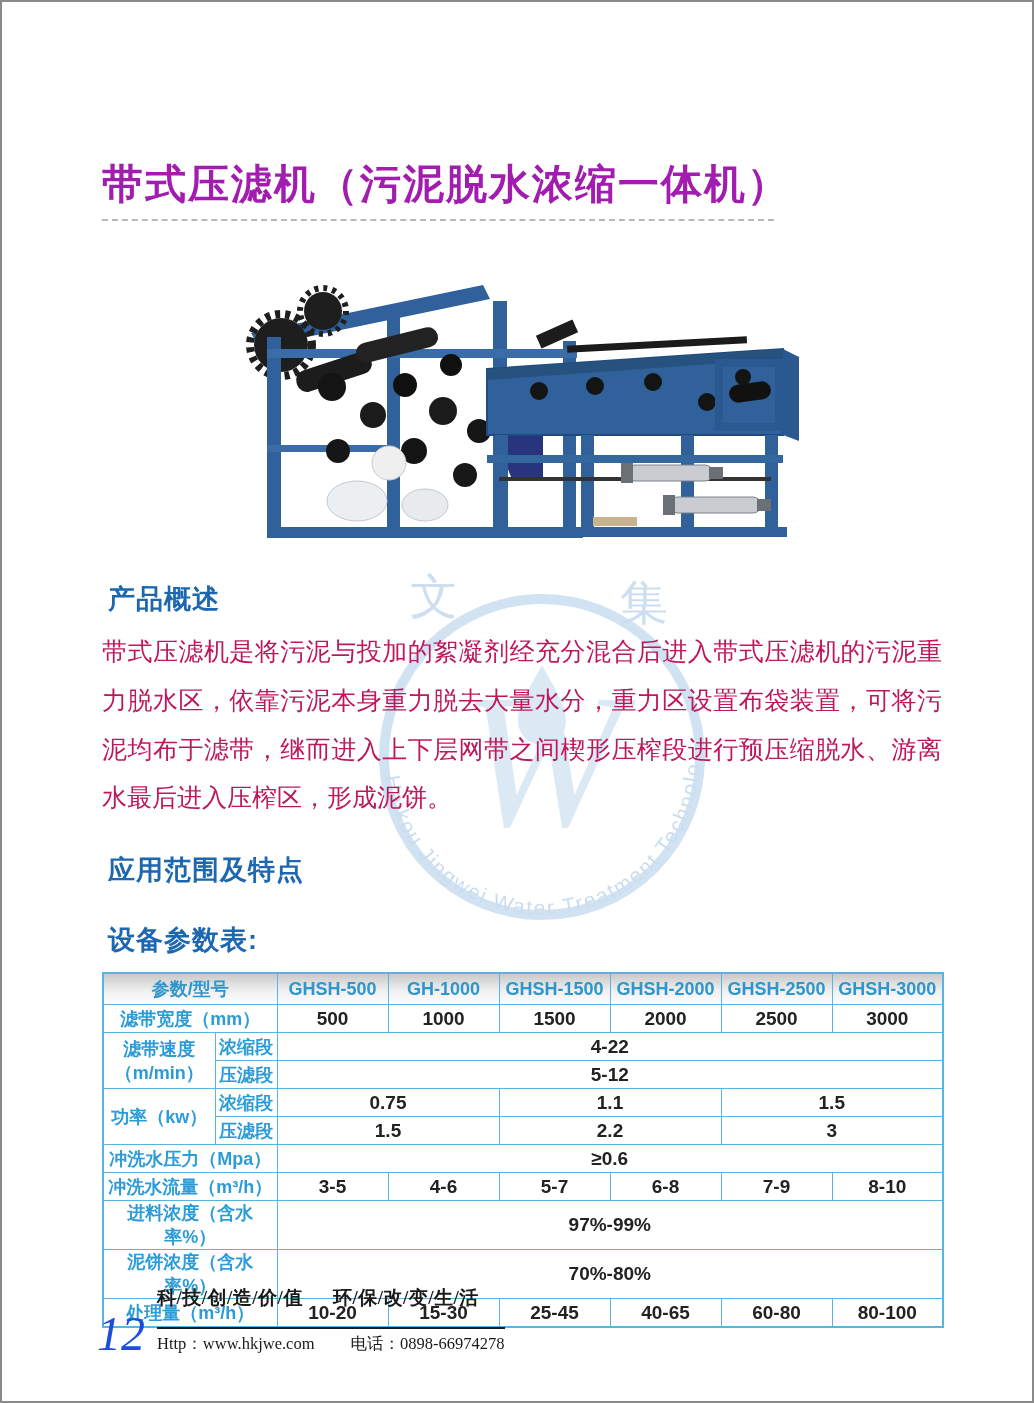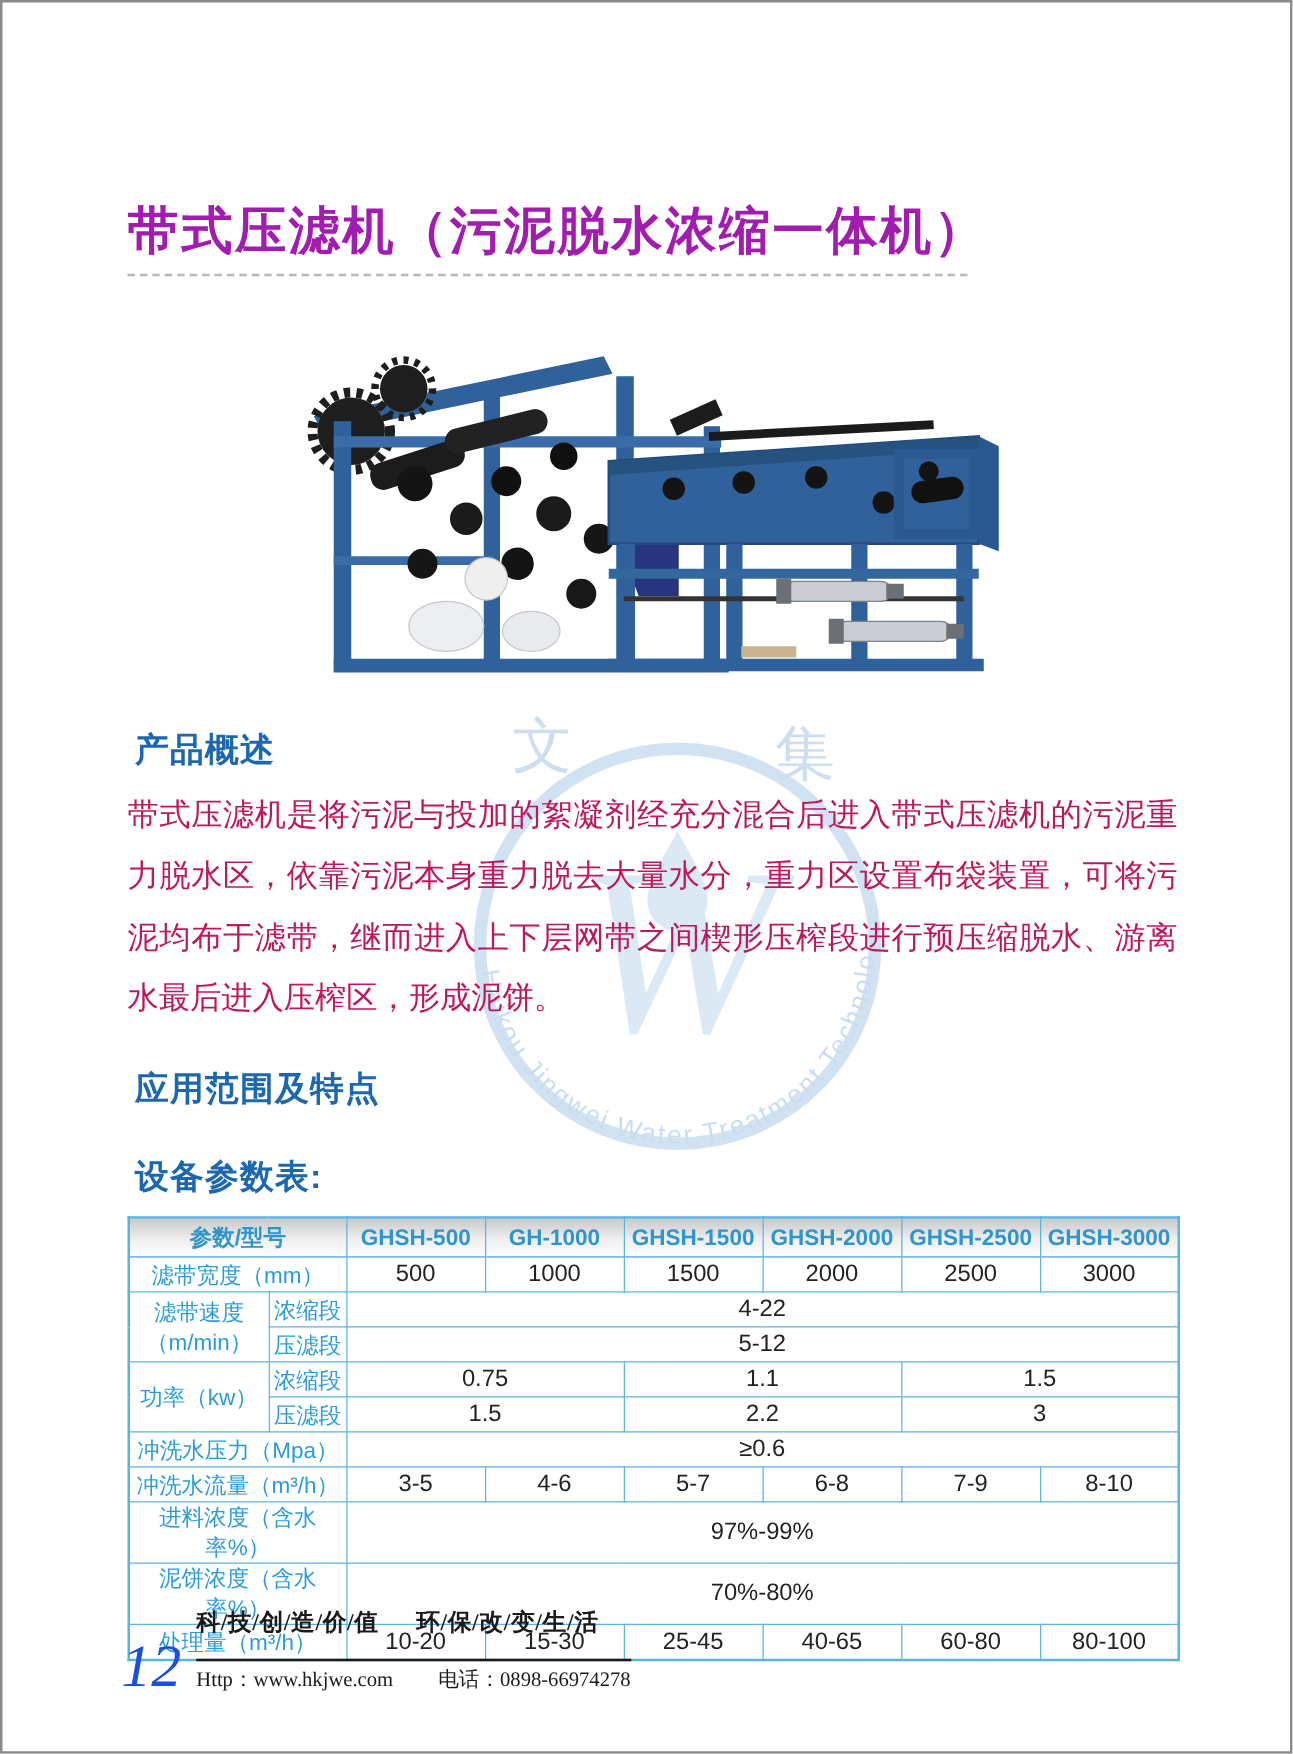--- a/index.html
+++ b/index.html
@@ -41,21 +41,21 @@
   .sec-apps{margin-top:30px;}
   .sec-params{margin-top:34px;}
 
   
   table.params{
     border-collapse:collapse;width:840px;margin-top:14px;
     border:2px solid #5bb4df;table-layout:fixed;
   }
   table.params th,table.params td{
     border:1px solid #5bb4df;height:27px;padding:0 2px;
-    text-align:center;vertical-align:middle;font-weight:normal;
+    text-align:center;vertical-align:middle;font-weight:bold;
   }
   table.params thead th{
     background:linear-gradient(180deg,#c9c9c9 0%,#efefef 55%,#fdfdfd 100%);
     color:#2e96cc;font-weight:bold;font-size:18px;height:30px;
   }
   table.params .lbl{color:#2b9cd8;font-size:18px;}
   table.params .val{color:#222;font-size:19px;}
 
   
   .footer{

